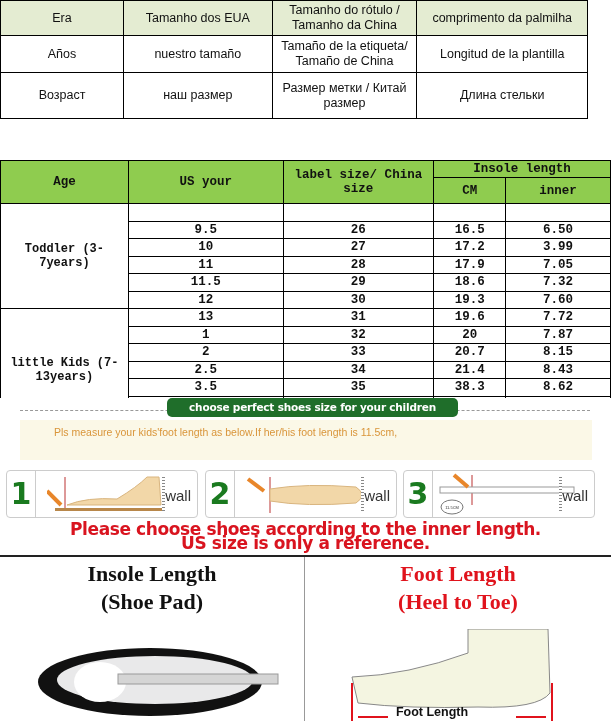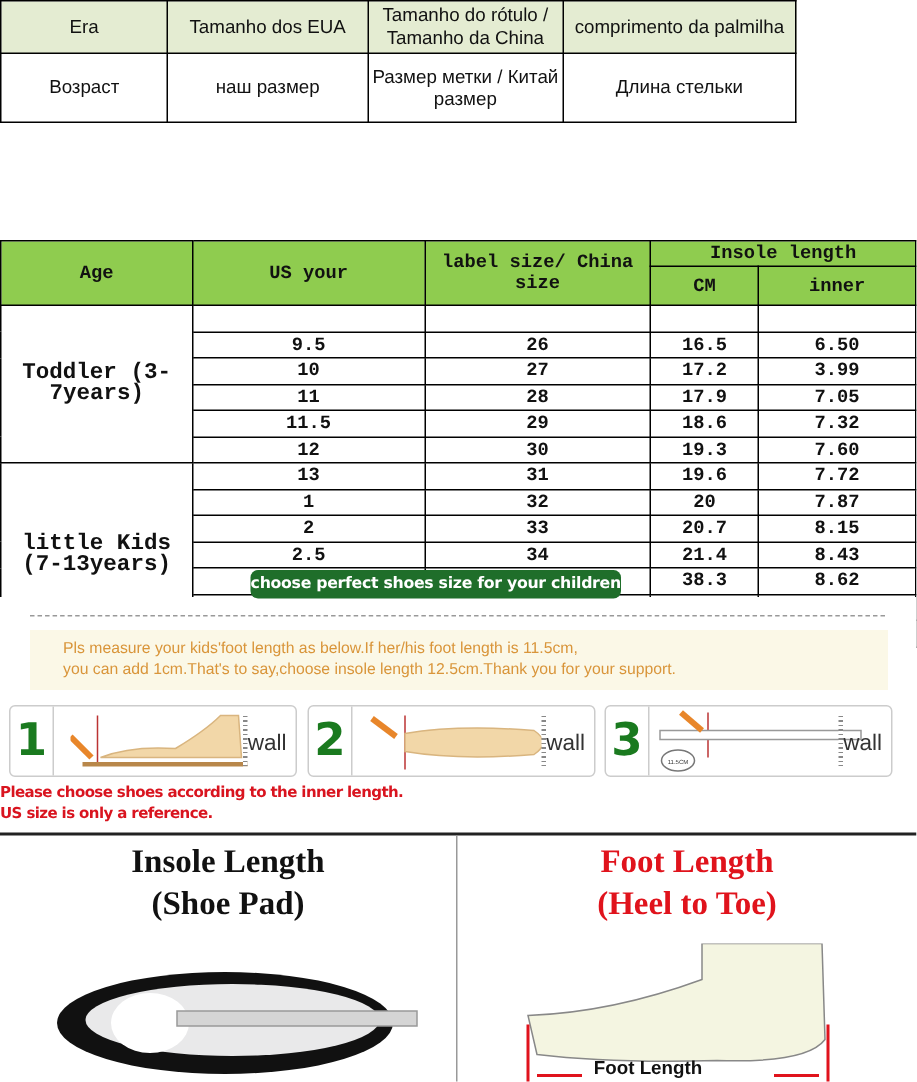--- a/index.html
+++ b/index.html
@@ -1,38 +1,38 @@
 <!DOCTYPE html>
 <html><head>
 <meta charset="utf-8">
 <style>
   html, body { margin:0; padding:0; background:#fff; }
   body { width:611px; height:721px; position:relative; overflow:hidden; font-family:"Liberation Sans", sans-serif; }
   .abs { position:absolute; box-sizing:border-box; }
   table { border-collapse:collapse; }
-  .lang-table { position:absolute; left:0; top:0; width:531px; }
+  .lang-table { position:absolute; left:0; top:0; width:588px; }
   .lang-table td { border:1px solid #000; text-align:center; vertical-align:middle; font-size:12.5px; color:#111; font-family:"Liberation Sans", sans-serif; line-height:15px; padding:0 2px; }
   .r-pt td { background:#e4ecd2; height:34px; }
   .r-es td { background:#fff; height:36px; }
   .r-fr td { background:#c9d9ee; height:45px; }
   .r-ru td { background:#fff; height:45px; }
   .size-table { position:absolute; left:0; top:160px; width:611px; }
   .size-table td { border:1px solid #000; text-align:center; vertical-align:middle; font-family:"Liberation Mono", monospace; font-weight:bold; font-size:12.5px; color:#111; padding:0; line-height:14px; }
   .size-table .hd td { background:#8fcc4f; }
   .size-table .data td { height:16.5px;text-align:center; }
-  .size-table td.age { text-align:center; font-size:15px; }
+  .size-table td.age { text-align:center; font-size:12px; }
   .banner-area { left:0; top:398px; width:611px; height:150px; background:#fff; }
   .dash { left:20px; top:410px; width:570px; border-top:1px dashed #999; }
-  .pill { left:167px; top:380px; width:247px; height:19px; background:#1f6e2a; border-radius:5px; color:#fff; font-family:"DejaVu Sans", sans-serif; font-weight:bold; font-size:10.5px; text-align:center; line-height:19px; letter-spacing:-0.2px; }
-  .notice { left:20px; top:420px; width:572px; height:40px; background:#fbf8e7; color:#d9953a; font-size:10.5px; line-height:14px; padding:5px 22px; }
+  .pill { left:167px; top:398px; width:291px; height:19px; background:#1f6e2a; border-radius:5px; color:#fff; font-family:"DejaVu Sans", sans-serif; font-weight:bold; font-size:10.5px; text-align:center; line-height:19px; letter-spacing:-0.2px; }
+  .notice { left:20px; top:420px; width:572px; height:40px; background:#fbf8e7; color:#d9953a; font-size:10.5px; line-height:14px; padding:5px 34px; }
   .step { top:470px; width:192px; height:48px; border:1px solid #ccc; border-radius:4px; background:#fff; }
   .step .num { position:absolute; left:0; top:0; width:28px; height:46px; border-right:1px solid #ccc; font-family:"DejaVu Sans", sans-serif; font-weight:bold; font-size:30px; color:#1a7a1f; text-align:center; line-height:46px; }
   .step .wall { position:absolute; right:6px; top:16px; font-size:15px; color:#333; }
   .step .wline { position:absolute; right:32px; top:6px; width:3px; height:34px; background:repeating-linear-gradient(0deg,#888 0 1px,#fff 1px 3px); }
-  .warn { left:0; top:522px; width:611px; color:#d9141f; font-family:"DejaVu Sans", sans-serif; font-weight:bold; font-size:10px; line-height:14px; letter-spacing:-0.4px; }
+  .warn { left:0; top:522px; width:611px; text-align:center; color:#d9141f; font-family:"DejaVu Sans", sans-serif; font-weight:bold; font-size:17px; line-height:14px; letter-spacing:-0.4px; }
   .bottom { left:0; top:555px; width:611px; height:166px; border-top:2px solid #222; background:#fff; }
   .bottom .divider { position:absolute; left:304px; top:0; width:1px; height:166px; background:#999; }
   .title-l { position:absolute; left:0; top:3px; width:304px; text-align:center; font-family:"Liberation Serif", serif; font-weight:bold; font-size:22px; line-height:28px; color:#111; }
   .title-r { position:absolute; left:305px; top:3px; width:306px; text-align:center; font-family:"Liberation Serif", serif; font-weight:bold; font-size:22px; line-height:28px; color:#e0131c; }
   .fl-label { position:absolute; left:352px; top:148px; width:160px; text-align:center; font-weight:bold; font-size:12.5px; color:#111; }
 </style>
 </head>
 <body>
 
 <table class="lang-table">
@@ -41,20 +41,26 @@
       <col style="width:155px">
       <col style="width:151px">
       <col style="width:177px">
     </colgroup>
   <tbody>
       <tr class="r-pt">
     <td>Era</td>
     <td>Tamanho dos EUA</td>
     <td>Tamanho do rótulo / Tamanho da China</td>
     <td>comprimento da palmilha</td>
+  </tr>
+  <tr class="r-es">
+    <td>Años</td>
+    <td>nuestro tamaño</td>
+    <td>Tamaño de la etiqueta/ Tamaño de China</td>
+    <td>Longitud de la plantilla</td>
   </tr>
   <tr class="r-ru">
     <td>Возраст</td>
     <td>наш размер</td>
     <td>Размер метки / Китай размер</td>
     <td>Длина стельки</td>
   </tr>
 </tbody>
   </table>
 
@@ -158,21 +164,20 @@
         <td>9.06</td>
       </tr>
 </tbody>
   </table>
 
 <div class="abs banner-area"></div>
 <div class="abs dash"></div>
 <div class="abs pill">choose perfect shoes size for your children</div>
 <div class="abs notice">
   <div>Pls measure your kids'foot length as below.If her/his foot length is 11.5cm,</div>
-  <div>you can add 1cm.That's to say,choose insole length 12.5cm.Thank you for your support.</div>
 </div>
 
 <div class="abs step" style="left:6px">
   <div class="num">1</div>
   <svg class="abs" style="left:40px;top:4px" width="140" height="40">
     <line x1="18" y1="2" x2="18" y2="34" stroke="#b33" stroke-width="1"></line>
     <path d="M20 30 Q40 22 70 24 Q90 12 100 2 L112 2 L114 30 Z" fill="#f2d7a8" stroke="#d9b57f"></path>
     <rect x="8" y="33" width="110" height="3" fill="#b8874a"></rect>
     <line x1="0" y1="16" x2="14" y2="30" stroke="#e8862a" stroke-width="4"></line>
   </svg>

